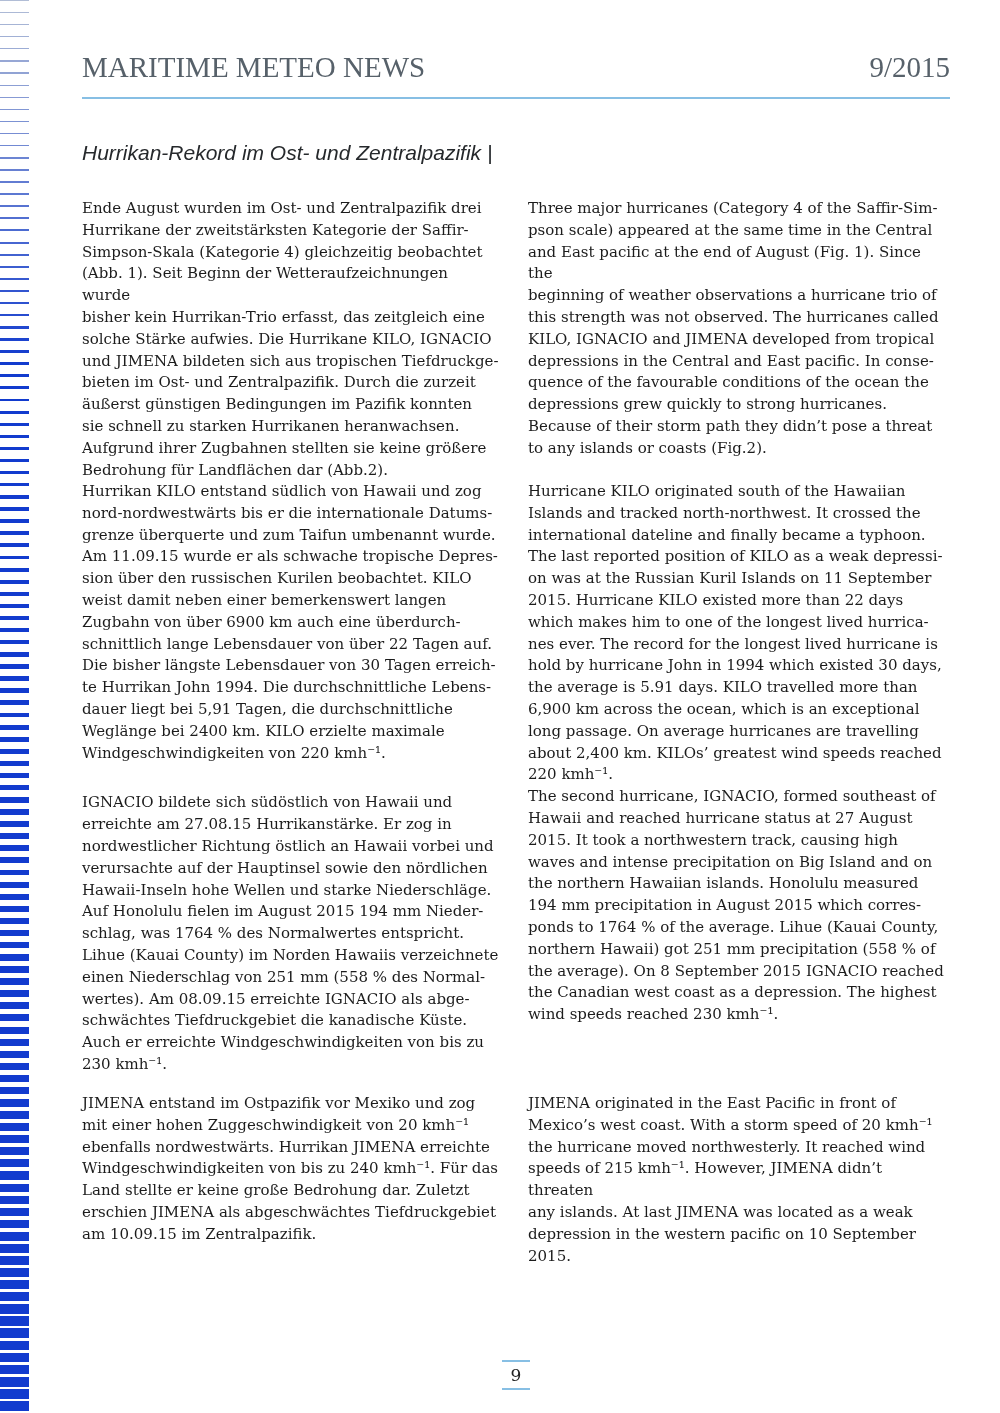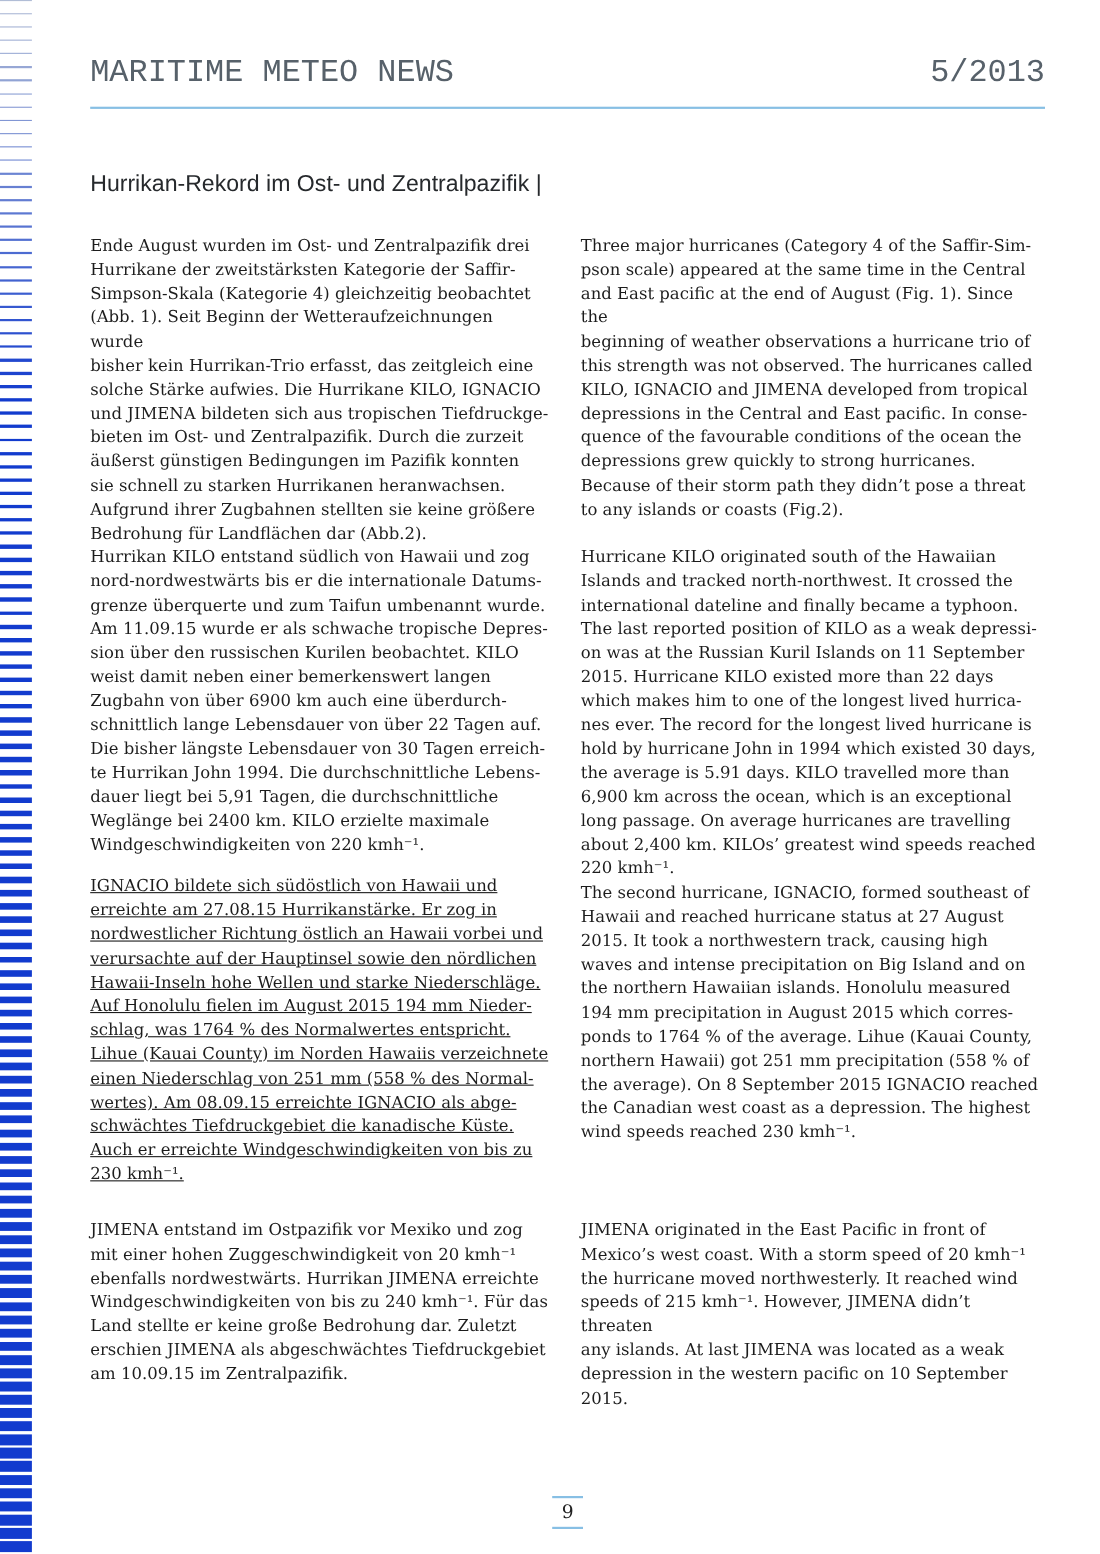--- a/index.html
+++ b/index.html
@@ -2,29 +2,29 @@
 <html><head>
 <meta charset="utf-8">
 <style>
   html,body{margin:0;padding:0;background:#ffffff;}
   .page{position:relative;width:1000px;height:1413px;background:#ffffff;overflow:hidden;
         font-family:"DejaVu Serif",serif;}
   .stripes{position:absolute;left:0;top:0;width:29px;height:1413px;}
   .content{position:absolute;left:82px;top:0;width:868px;}
   .masthead{display:flex;justify-content:space-between;align-items:baseline;
         padding-top:50px;padding-bottom:13px;border-bottom:2px solid #87bfe4;
-        font-family:Liberation Mono, monospace;font-size:29px;line-height:34px;color:#57616a;}
-  .article-title{margin-top:55px;font-family:"Liberation Sans",sans-serif;
+        font-family:Liberation Serif, serif;font-size:29px;line-height:34px;color:#57616a;}
+  .article-title{margin-top:40px;font-family:"Liberation Sans",sans-serif;font-style:italic;
         font-size:21px;line-height:27px;color:#26292c;}
   .article-title .t-en{padding-left:36px;}
   .row{display:grid;grid-template-columns:418px 422px;column-gap:28px;}
   .row-a{margin-top:32px;height:283px;}
   .row-b{height:612px;}
   .para{margin:0;white-space:pre-line;font-size:15px;line-height:21.8px;color:#1c1c1c;}
-  .para.gap-top{margin-top:16px;text-decoration:underline;}
+  .para.gap-top{margin-top:28px;}
   .footer{position:absolute;left:82px;top:1360px;width:868px;display:flex;justify-content:center;}
   .pagenum{display:inline-block;border-top:2px solid #87bfe4;border-bottom:2px solid #87bfe4;
         padding:3px 9px;font-size:17px;line-height:20px;color:#222222;}
 </style>
 </head>
 <body>
 
 <div class="page">
 
   <div id="stripes" class="stripes">
@@ -144,21 +144,21 @@
       <div style="position: absolute; left: 0px; width: 29px; top: 1364.69px; height: 9.71px; background: rgb(18, 59, 206);"></div>
       <div style="position: absolute; left: 0px; width: 29px; top: 1376.77px; height: 9.81px; background: rgb(18, 59, 206);"></div>
       <div style="position: absolute; left: 0px; width: 29px; top: 1388.85px; height: 9.9px; background: rgb(18, 59, 206);"></div>
       <div style="position: absolute; left: 0px; width: 29px; top: 1400.92px; height: 10px; background: rgb(18, 59, 206);"></div>
     </div>
 
   <div class="content">
 
     <div class="masthead">
       <span>MARITIME METEO NEWS</span>
-      <span>5/2013</span>
+      <span>9/2015</span>
     </div>
 
     <div class="article-title">
       <div class="t-de">Hurrikan-Rekord im Ost- und Zentralpazifik |</div>
     </div>
 
     <div class="row row-a">
       <p class="para">Ende August wurden im Ost- und Zentralpazifik drei
 Hurrikane der zweitstärksten Kategorie der Saffir-
 Simpson-Skala (Kategorie 4) gleichzeitig beobachtet

